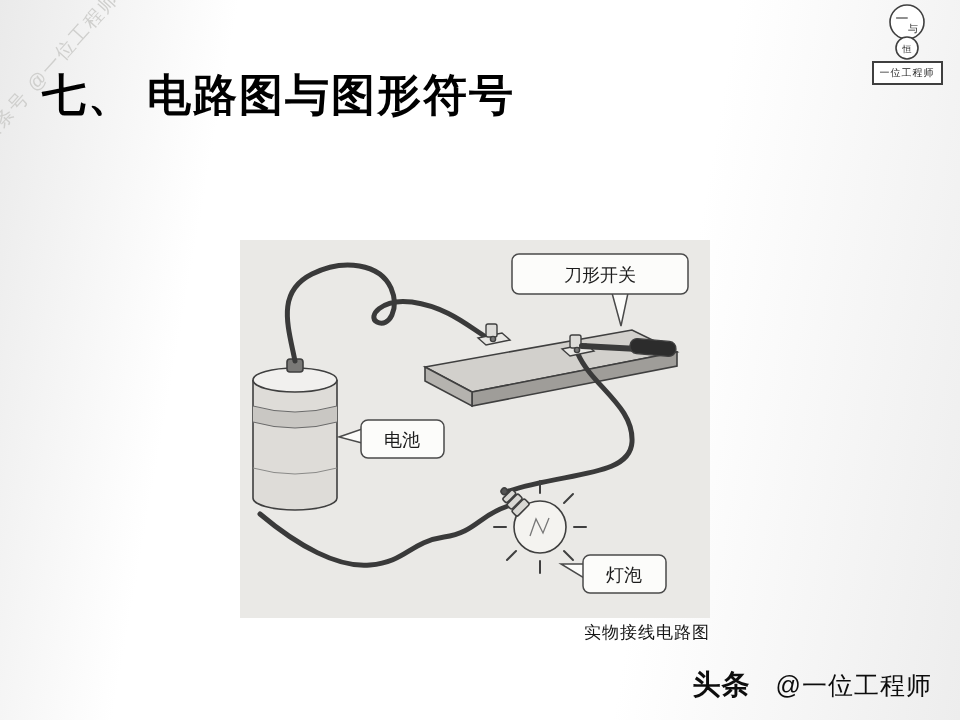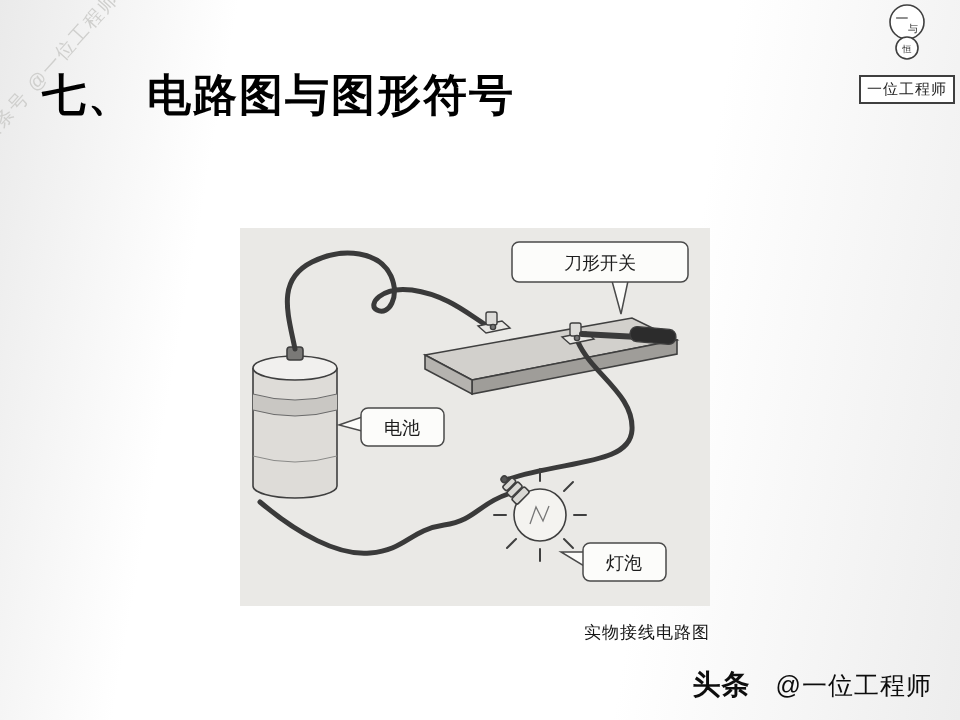--- a/index.html
+++ b/index.html
@@ -21,24 +21,24 @@
     font-family:"Liberation Serif","DejaVu Serif",serif;
     font-weight:bold;font-size:44px;color:#000;
     letter-spacing:2px;white-space:nowrap;
   }
   .logo{
     position:absolute;top:2px;right:6px;width:94px;
     display:flex;flex-direction:column;align-items:center;
   }
   .logo-box{
     border:2px solid #3f3f3f;background:#fff;color:#222;
-    font-size:15px;letter-spacing:1px;padding:3px 6px;margin-top:15px;
+    font-size:10px;letter-spacing:1px;padding:3px 6px;margin-top:1px;
     white-space:nowrap;
   }
-  .figure{position:absolute;left:240px;top:228px;width:470px;height:400px;}
+  .figure{position:absolute;left:240px;top:240px;width:470px;height:400px;}
   .caption{
     position:absolute;left:240px;top:621px;width:470px;
     text-align:right;font-size:17px;color:#161616;letter-spacing:1px;
   }
   .footer{
     position:absolute;right:28px;bottom:16px;
     display:flex;align-items:baseline;gap:25px;color:#0d0d0d;
   }
   .footer .brand{font-size:28px;font-weight:800;letter-spacing:1px;}
   .footer .handle{font-size:25px;font-weight:500;letter-spacing:1px;}

